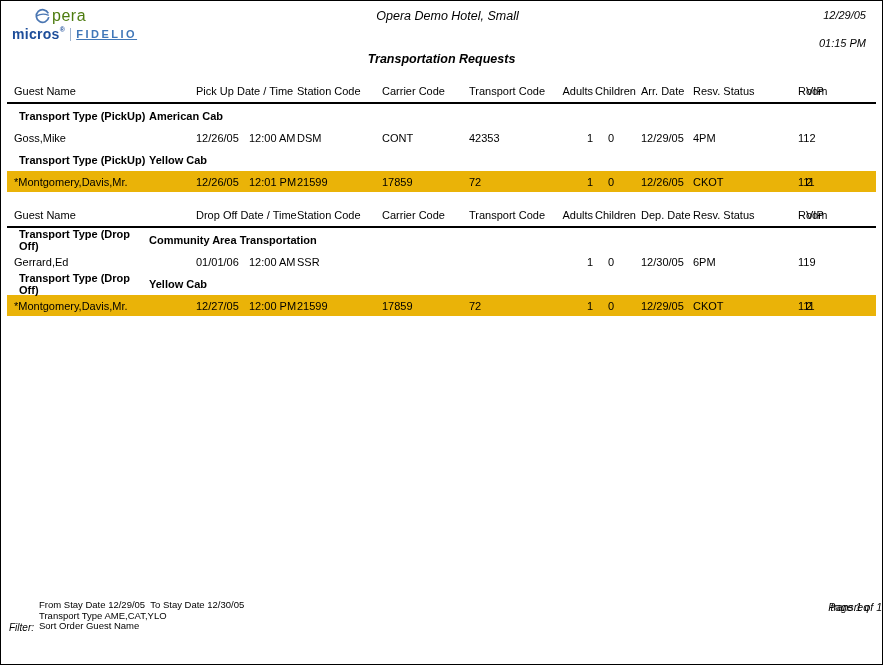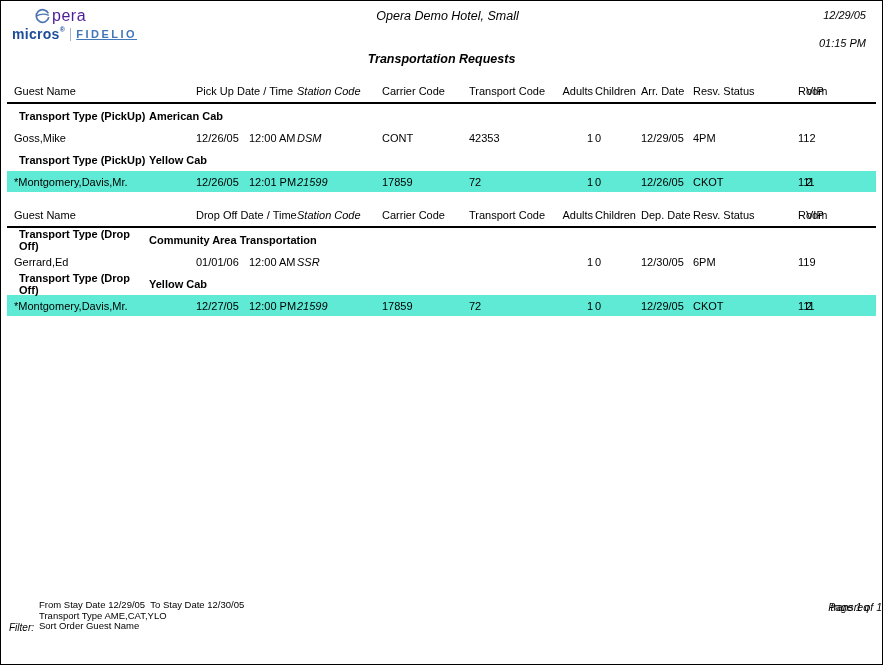--- a/index.html
+++ b/index.html
@@ -26,28 +26,28 @@
   .report-title { position:absolute; top:51px; left:0; right:0; text-align:center;
                   font-weight:bold; font-style:italic; font-size:12.5px; }
   
   .tables { position:absolute; top:79px; left:6px; right:6px; }
   .section2 { margin-top:12px; }
   .row { display:grid;
          grid-template-columns:189px 53px 48px 85px 87px 92px 34px 40px 58px 58px 50px minmax(0,1fr);
          align-items:center; white-space:nowrap; }
   .header-row { height:22px; border-bottom:2px solid #000; }
   .data-row { height:21px; }
-  .data-row.shaded { background:#5eead4; }
+  .data-row.shaded { background:#eab308; }
   .cell { overflow:visible; }
   .c0 { grid-column:1; padding-left:7px; }
   .cdt { grid-column:2 / span 2; }
-  .c1 { grid-column:2; } .c2 { grid-column:3; } .c3 { grid-column:4;font-style:italic; }
+  .c1 { grid-column:2; } .c2 { grid-column:3; } .c3 { grid-column:4; }
   .c4 { grid-column:5; } .c5 { grid-column:6; }
   .c6 { grid-column:7; text-align:right; padding-right:2px; }
-  .c7 { grid-column:8; text-align:left; padding-right:8px; }
+  .c7 { grid-column:8; text-align:center; padding-right:8px; }
   .c8 { grid-column:9; padding-left:6px; }
   .c9 { grid-column:10; } .c10 { grid-column:11;margin-left:47px; }
   .c11 { grid-column:12; padding-left:5px; }
   .group-row { height:23px; display:flex; align-items:center;
                padding-left:12px; font-weight:bold; }
   .group-row .g-label { width:130px; flex:none; }
   
   .footer { position:absolute; top:599px; left:8px; right:13px; }
   .filter-label { position:absolute; left:0; top:0; font-style:italic; font-size:10px;margin-top:22px; }
   .filter-lines { margin-left:30px; font-size:9.5px; line-height:10.5px; }
@@ -55,21 +55,21 @@
   .page-num { position:absolute; top:600px; left:0; right:0; text-align:right;
               font-style:italic; font-size:10.5px; }
   .report-code { position:absolute; top:600px; right:13px; font-style:italic; font-size:10.5px; }
 </style>
 </head>
 <body>
 
 <div class="page">
 
   <div class="logo">
-    <div class="logo-opera" style="color:#4c1d95;">
+    <div class="logo-opera" style="color:#4d7c0f;">
       <svg width="17" height="17" viewBox="0 0 20 20">
         <path d="M16.8 6.2 A7.4 7.4 0 1 0 17.4 10.8" fill="none" stroke="#4a76b2" stroke-width="2"></path>
         <path d="M3.2 9.2 Q 10 5.6 17.4 8.6" fill="none" stroke="#4a76b2" stroke-width="1.6"></path>
       </svg>
       <span>pera</span>
     </div>
     <div class="logo-mf">
       <span class="micros" style="color:#1e4e9a;"><span>micros</span><span class="micros-mark">®</span></span>
       <span class="sep"></span>
       <span class="fidelio" style="color:#4077b8;">FIDELIO</span>

